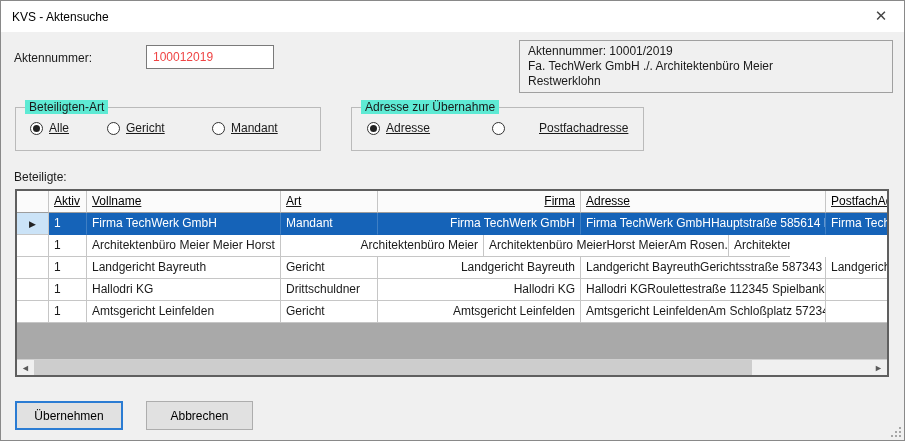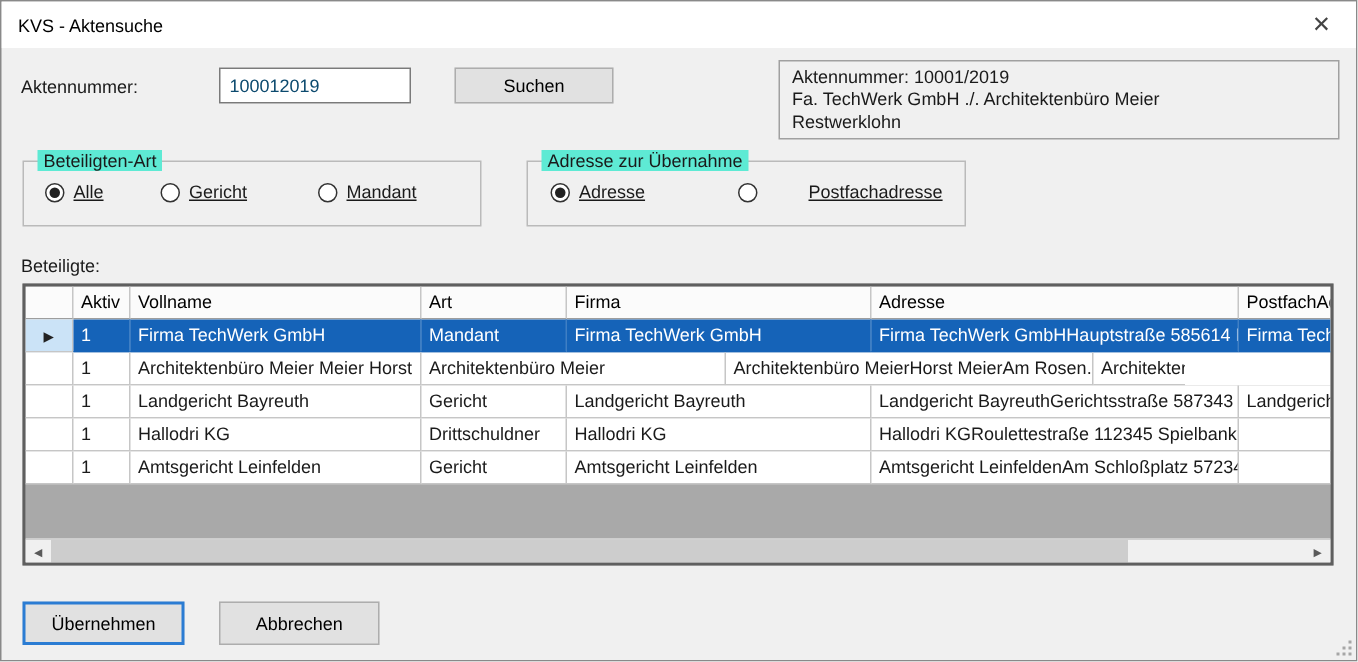--- a/index.html
+++ b/index.html
@@ -21,21 +21,21 @@
   .close-btn {
     position:absolute; right:0; top:0; width:46px; height:30px;
     display:flex; align-items:center; justify-content:center;
     font-size:15px; color:#444; cursor:default; background:transparent;
   }
   
   .lbl-aktennummer { position:absolute; left:13px; top:50px; }
   .txt-aktennummer {
     position:absolute; left:145px; top:44px; width:128px; height:24px;
     border:1px solid #7a7a7a; background:#fff; padding:0 6px;
-    font-family:inherit; font-size:12px; color:#0c4a6e;
+    font-family:inherit; font-size:12px; color:#ef4444;
   }
   .btn { background:#e1e1e1; border:1px solid #adadad; font-family:inherit;
          font-size:12px; color:#000; text-align:center; }
   .btn-suchen { position:absolute; left:302px; top:44px; width:106px; height:24px; }
   .infobox {
     position:absolute; left:518px; top:39px; width:374px; height:53px;
     border:1px solid #a0a0a0; background:#f0f0f0; padding:3px 8px;
     line-height:15px; overflow:hidden;
   }
   
@@ -69,24 +69,24 @@
   .grid-row { display:flex; height:22px; flex:0 0 auto; background:#fff; }
   .grid-row .cell {
     height:22px; line-height:21px; padding:0 5px; overflow:hidden;
     white-space:nowrap; border-right:1px solid #c6c6c6;
     border-bottom:1px solid #c6c6c6; flex:0 0 auto;
   }
   .c-sel   { width:32px; padding:0; text-align:center; }
   .c-aktiv { width:38px; padding-left:10px; }
   .c-voll  { width:194px; }
   .c-art   { width:97px; }
-  .c-firma { width:203px; }
+  .c-firma { width:203px;text-align:right; }
   .c-adr   { width:245px; }
   .c-post  { width:61px; border-right:none !important; }
-  .grid-header { background:#fbfbfb; }
+  .grid-header { background:#fbfbfb;text-decoration:underline; }
   .grid-header .cell { border-bottom:1px solid #9d9d9d; color:#000; }
   .grid-row.selected .cell { background:#1563b8; color:#ffffff; border-bottom-color:#1563b8; border-right-color:#3f7fc4; }
   .grid-row.selected .c-sel { background:#cbe3f7; color:#222; border-right-color:#c6c6c6; border-bottom-color:#c6c6c6; }
   .sel-arrow { font-size:9px; color:#222; line-height:22px; }
   .grid-fill { flex:1 1 auto; background:#a9a9a9; }
   
   .hscroll {
     flex:0 0 16px; background:#f0f0f0; display:flex; align-items:stretch;
     border-top:1px solid #d0d0d0;
   }
@@ -117,21 +117,20 @@
 
 <div class="dialog">
 
   <div class="titlebar">
     <span class="title">KVS - Aktensuche</span>
     <div class="close-btn">✕</div>
   </div>
 
   <span class="lbl-aktennummer">Aktennummer:</span>
   <input class="txt-aktennummer" value="100012019" style="">
-  <button class="btn btn-suchen">Suchen</button>
 
   <div class="infobox">
     <div>Aktennummer: 10001/2019</div>
     <div>Fa. TechWerk GmbH ./. Architektenbüro Meier</div>
     <div>Restwerklohn</div>
   </div>
 
   <div class="groupbox gb-art">
     <span class="legend">Beteiligten-Art</span>
     <div class="radio-row">

